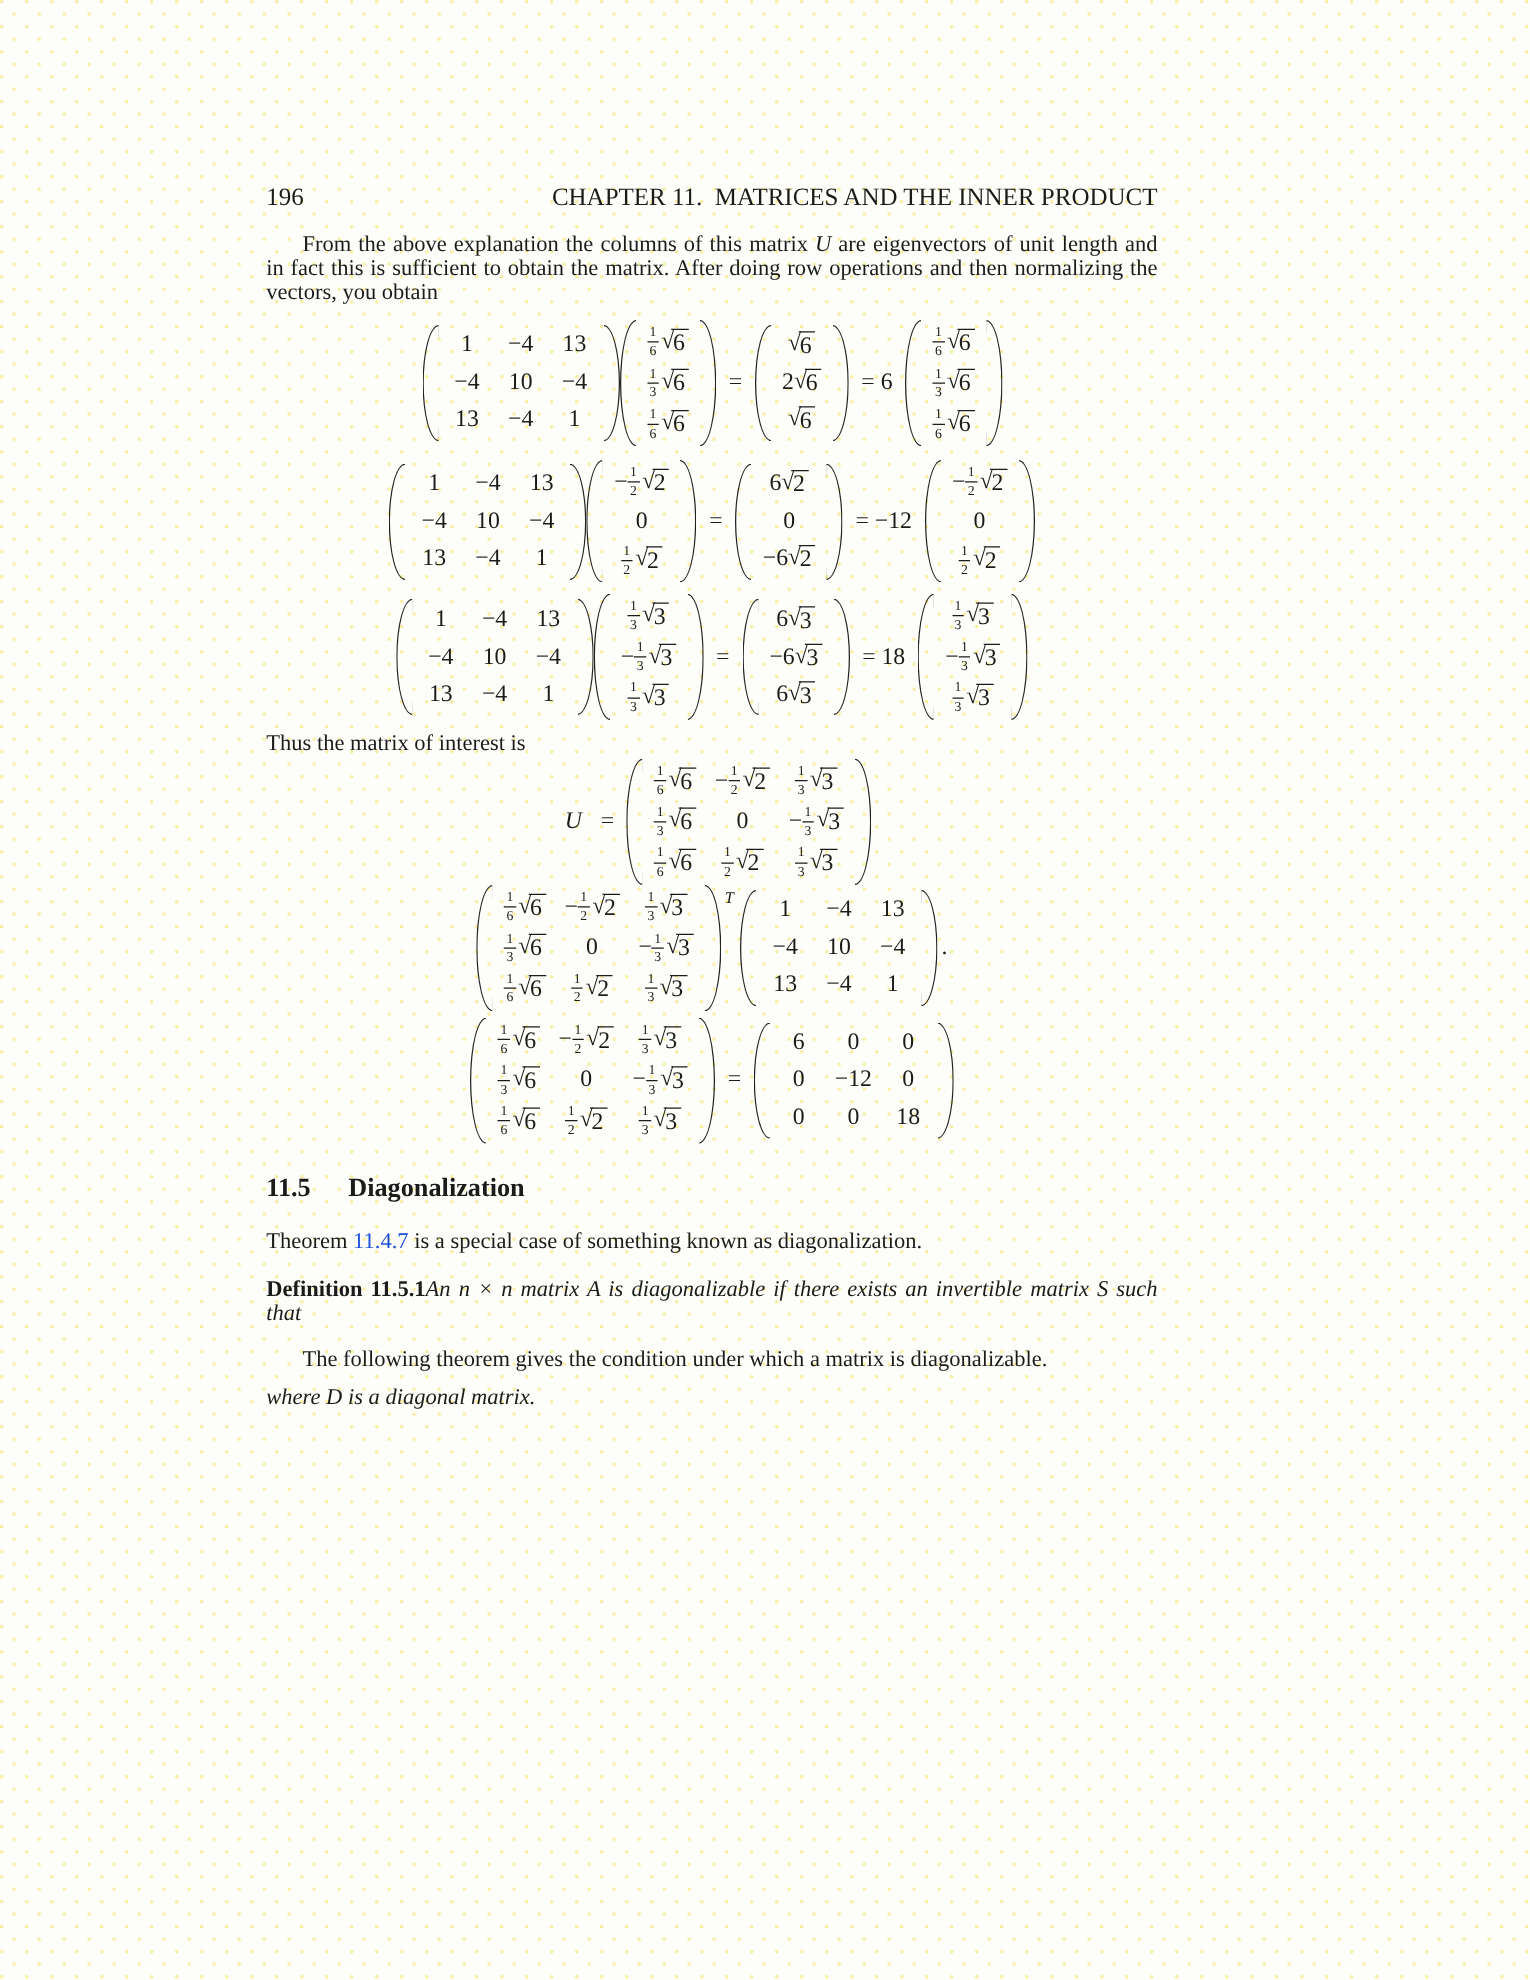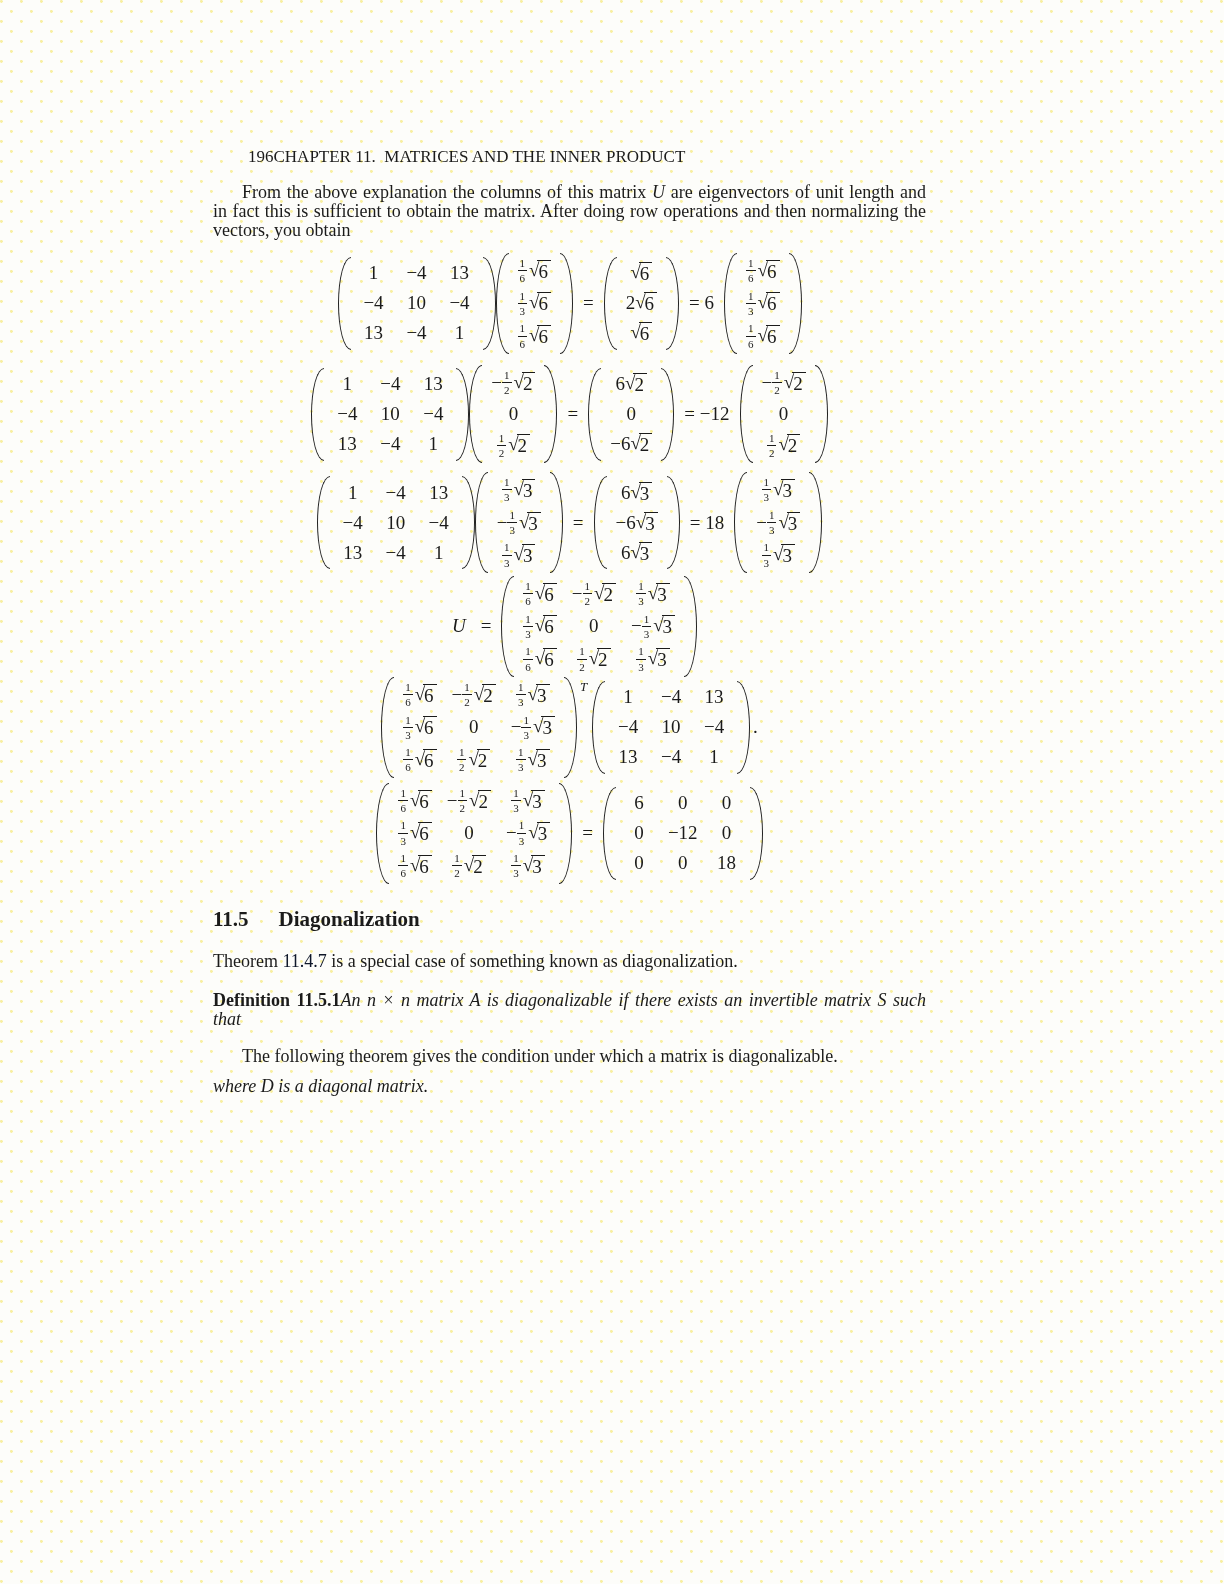--- a/index.html
+++ b/index.html
@@ -8,21 +8,21 @@
     font-family:"Liberation Serif","DejaVu Serif",serif;
     color:#1b1b1b;
     background-color:#fdfdfa;
     background-image:
       radial-gradient(circle at 1.4px 1.4px, #f8efa2 1.1px, rgba(255,255,255,0) 1.7px),
       radial-gradient(circle at 1.4px 1.4px, #f8efa2 1.1px, rgba(255,255,255,0) 1.7px);
     background-size:20px 20px,20px 20px;
     background-position:0 0,10px 10px;
   }
   .content{position:absolute;left:213px;top:0;width:713px;}
-  .running-header{display:flex;margin-top:147px;font-size:17px;margin-left:35px;}
+  .running-header{display:flex;justify-content:space-between;margin-top:147px;font-size:20px;}
   .body{font-size:18px;line-height:19px;margin:0;text-align:justify;}
   .indent{text-indent:29px;}
   .intro{margin-top:16px;}
   .var{font-family:"Liberation Serif","DejaVu Serif",serif;}
   i{font-style:italic;}
 
   
   .eq{display:flex;justify-content:center;align-items:center;font-size:19px;min-height:94px;}
   .eq-1{margin-top:13px;} .eq-2{margin-top:11px;} .eq-3{margin-top:9px;}
   .eq-u{margin-top:3px;} .eq-t1{margin-top:0;} .eq-t2{margin-top:5px;}
@@ -43,21 +43,21 @@
   .rad{border-top:1.4px solid #1b1b1b;padding:1px 3px 0 1px;margin-left:-2px;}
   .op{margin:0 10px;white-space:pre;}
   .op.var-op{font-style:italic;margin-right:5px;}
   .op.enddot{margin:0 0 0 3px;}
   .supT{font-style:italic;font-size:13px;align-self:flex-start;margin:0 5px 0 3px;transform:translateY(2px);}
 
   
   .sec{margin:22px 0 12px;font-size:21px;font-weight:bold;line-height:1.25;}
   .secnum{margin-right:30px;}
   .thref{margin-top:20px;}
-  .link{color:#0f172a;text-decoration:none;cursor:pointer;}
+  .link{color:#1d4ed8;text-decoration:none;cursor:pointer;}
   .defpara{margin-top:20px;}
   .lbl{font-weight:bold;font-style:normal;margin-right:0;}
   .ceq{margin-top:11px;text-align:center;font-size:19px;line-height:26px;}
   .ceq sup{font-size:12.5px;font-style:normal;}
   .where{margin-top:11px;font-style:italic;}
   .following{margin-top:18px;}
   .thmpara{margin-top:18px;}
 </style>
 </head>
 <body>
@@ -363,20 +363,21 @@
             <span class="sq">
               <span class="sqs">√</span>
               <span class="rad">3</span>
             </span>
           </span>
         </span>
         <span class="pr"></span>
       </span>
     </div>
 
+  <p class="body thus">Thus the matrix of interest is</p>
 
   <div class="eq eq-u">
       <span class="op var-op">U</span>
       <span class="op">=</span>
       <span class="matrix">
         <span class="pl"></span>
         <span class="mcells" style="grid-template-columns: repeat(3, auto);">
           <span class="mcell">
             <span class="fr">
               <span class="fn">1</span>

